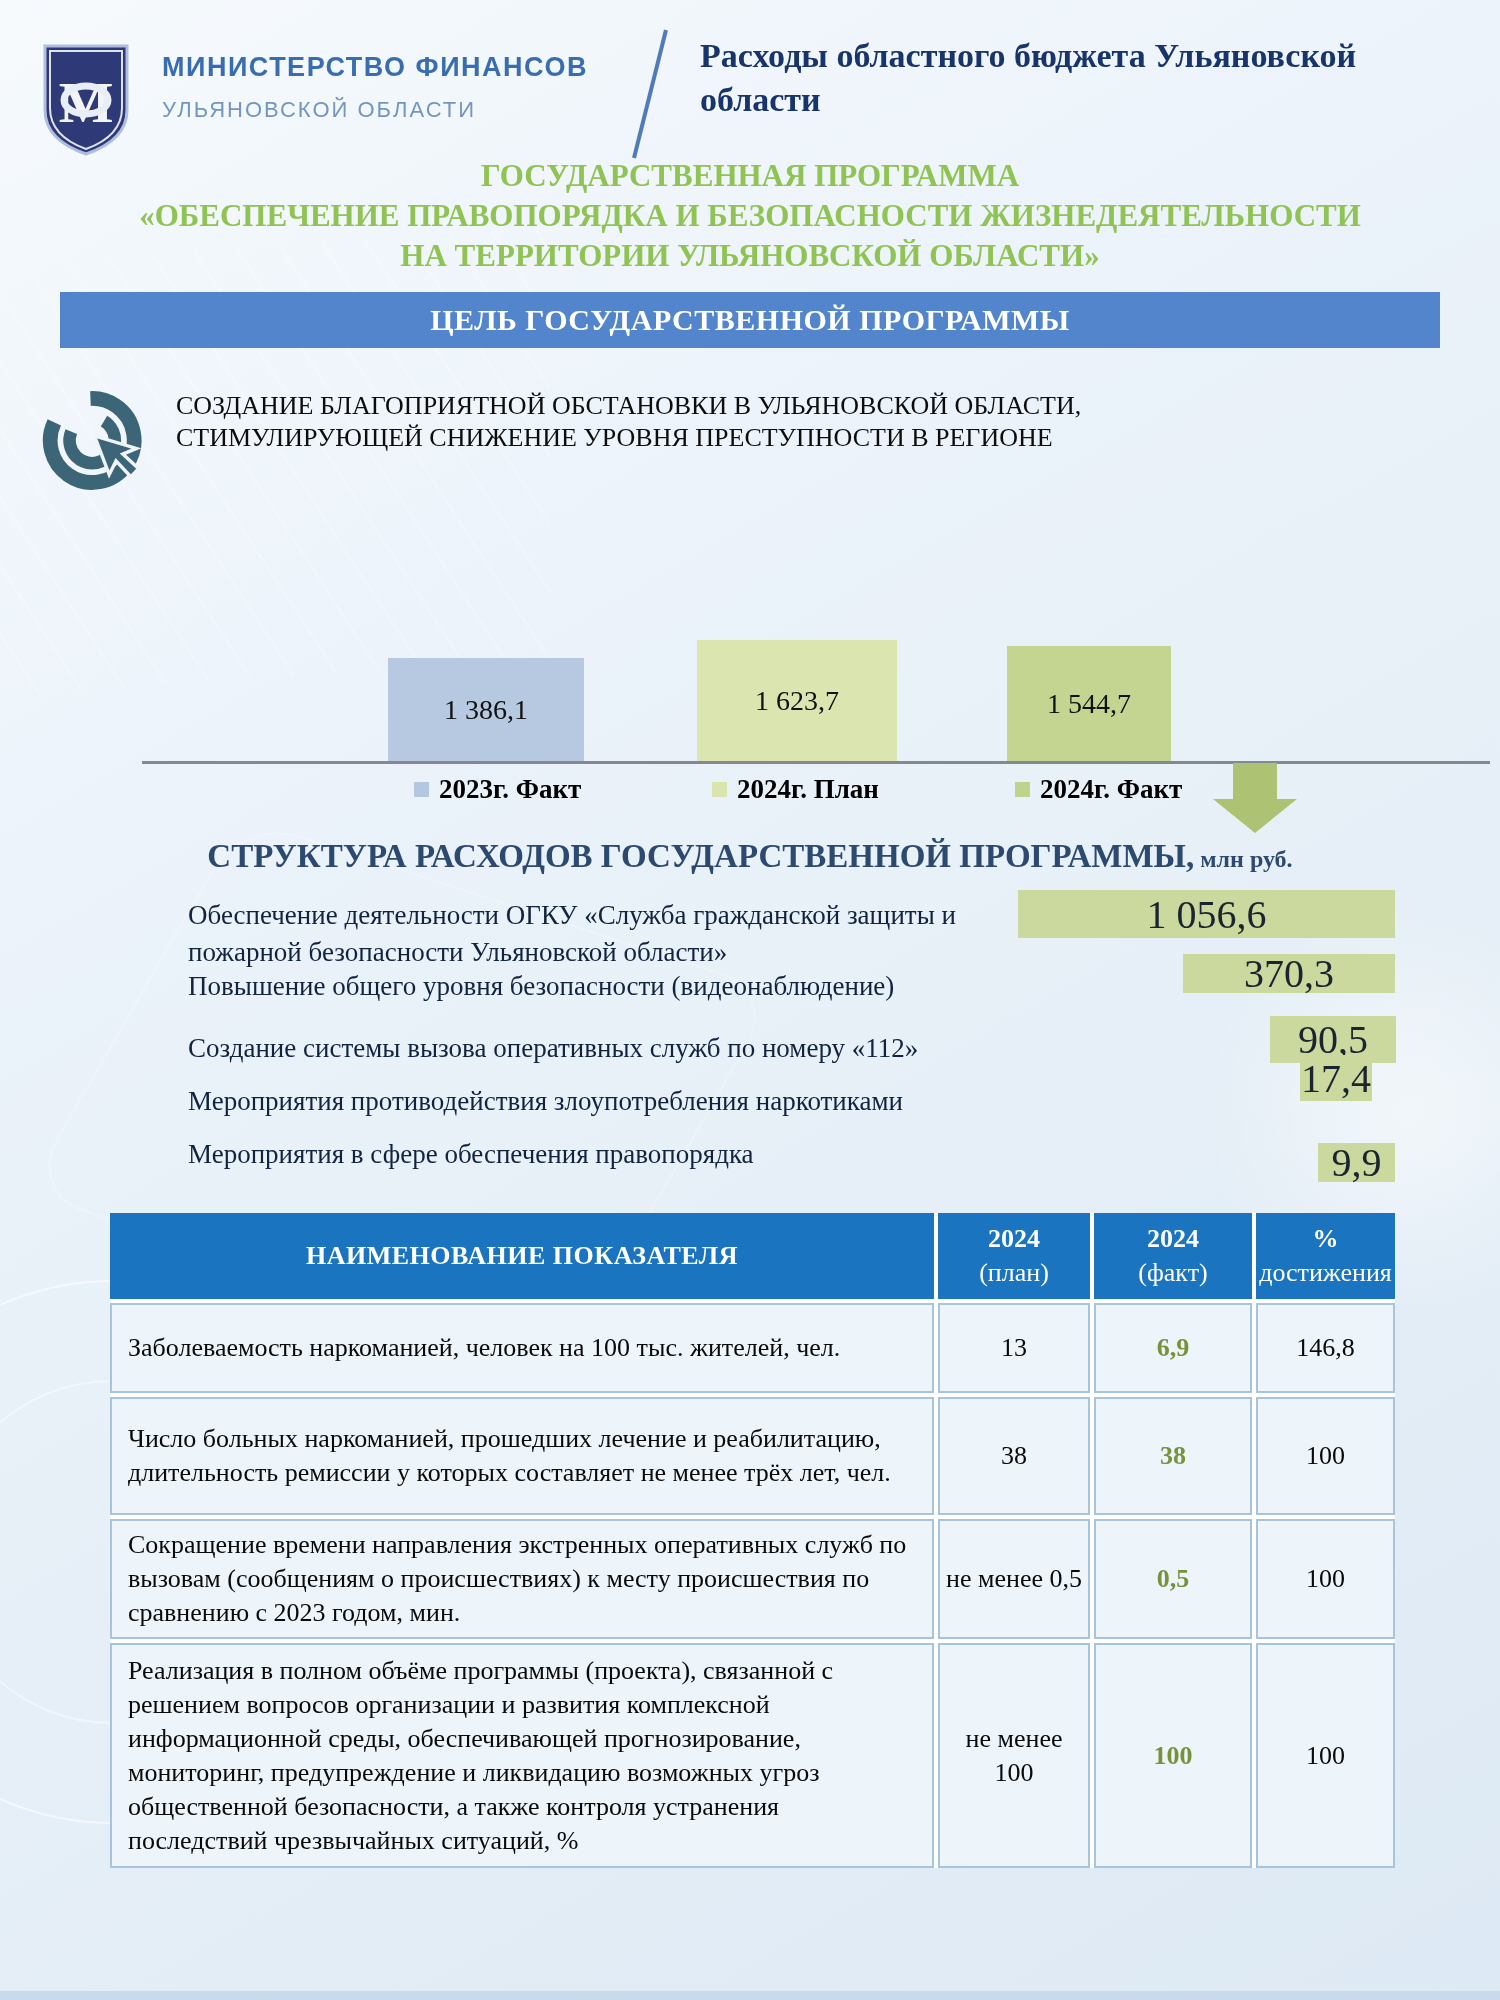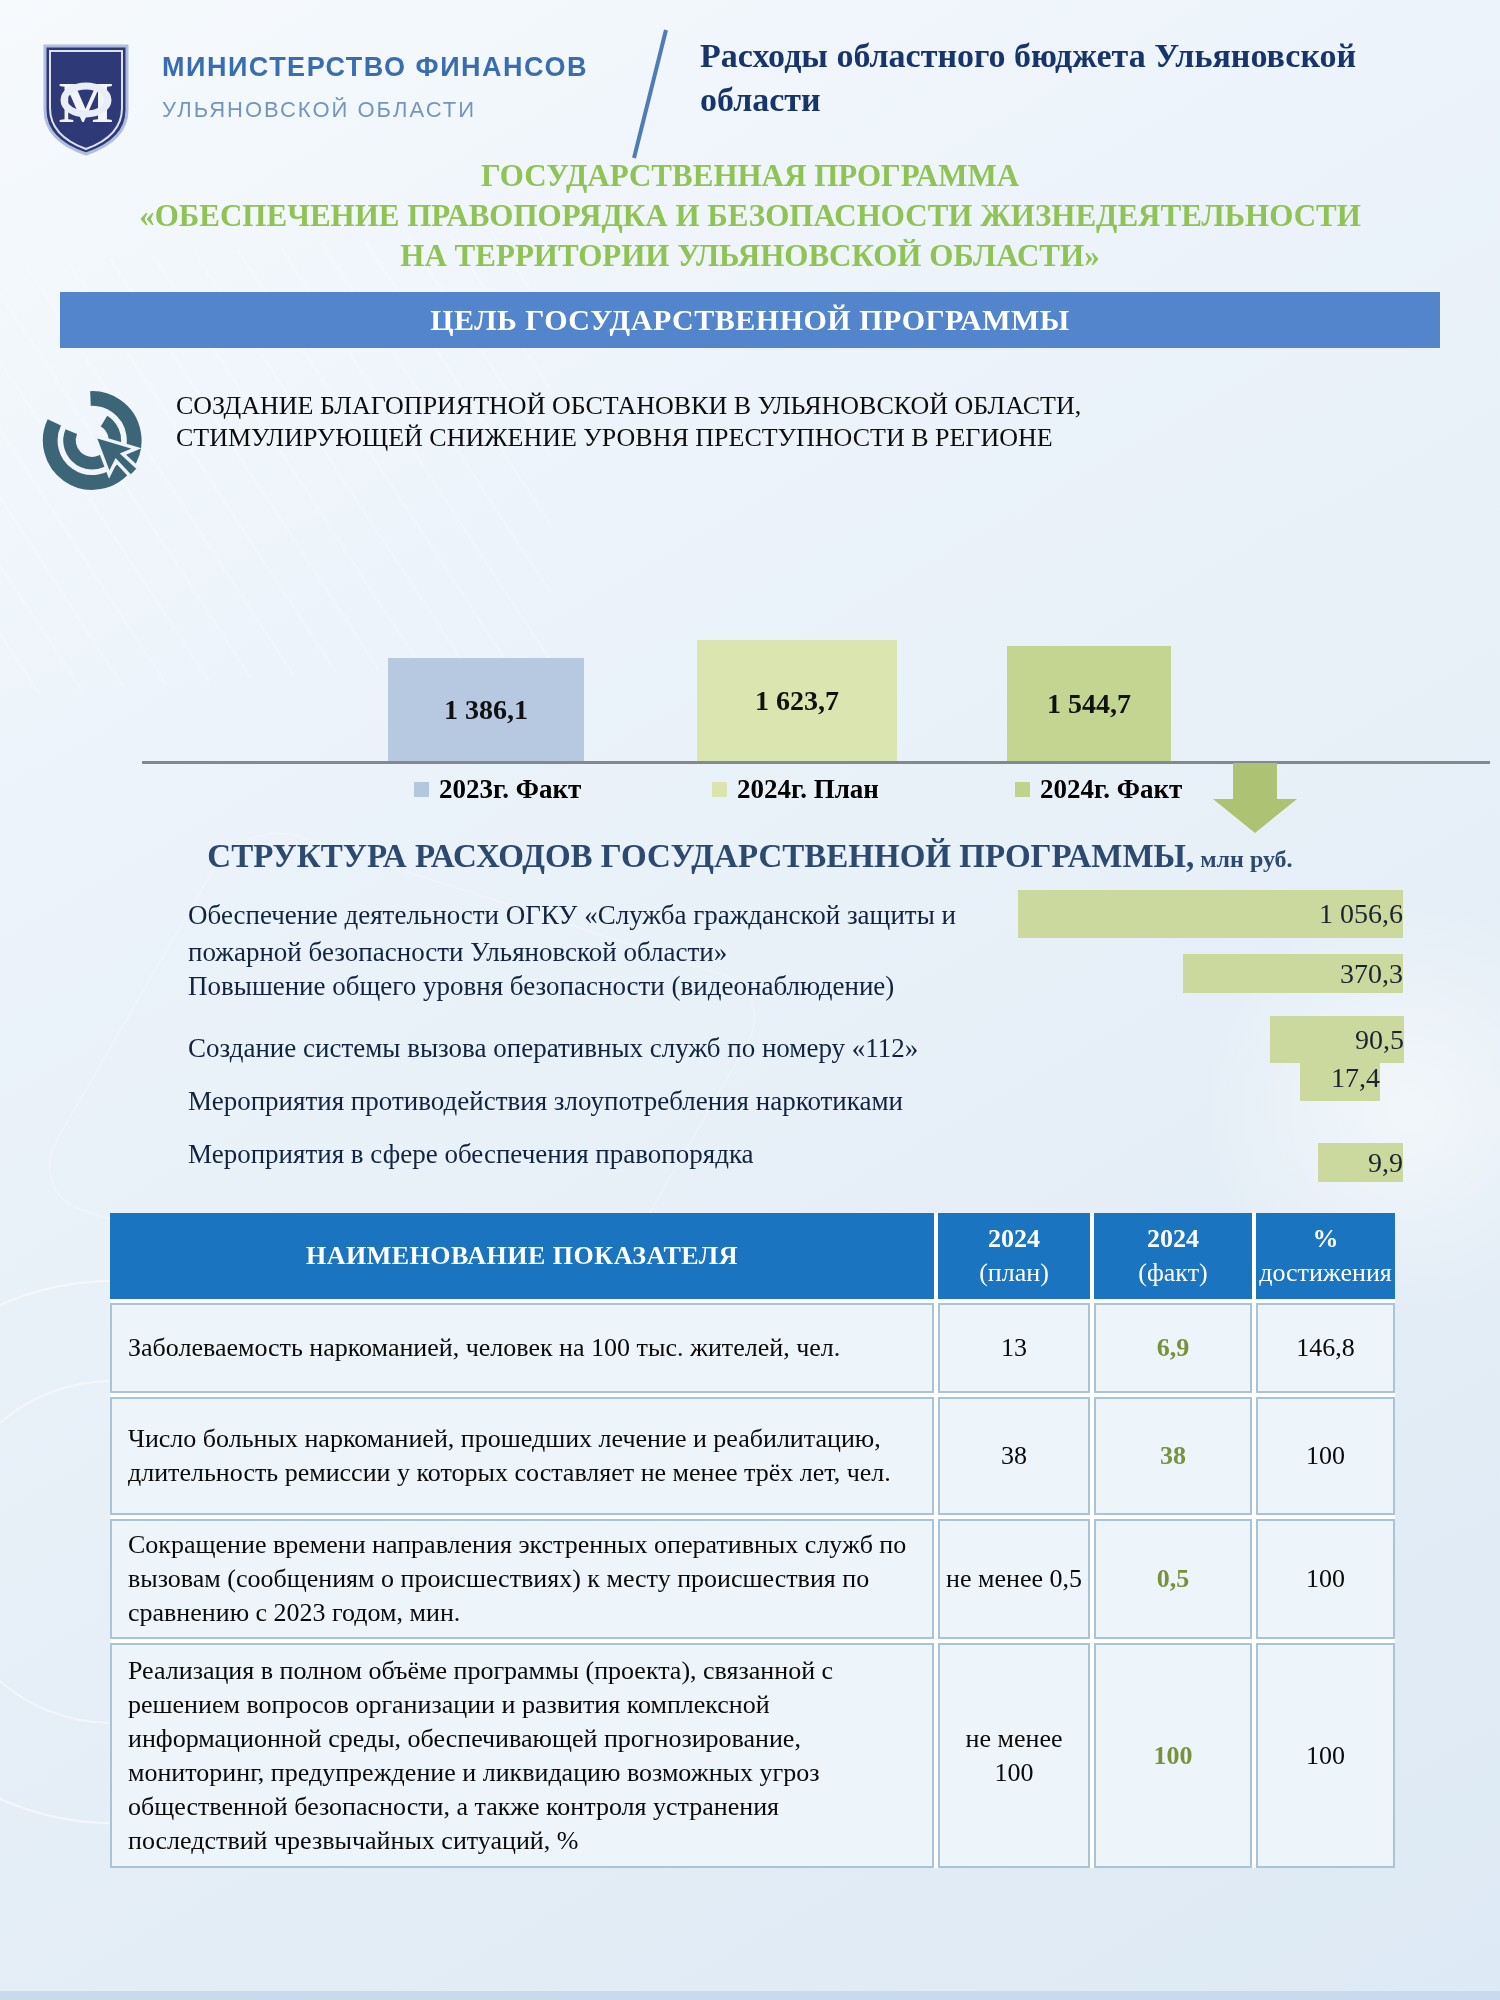--- a/index.html
+++ b/index.html
@@ -36,40 +36,40 @@
     display:flex;align-items:center;justify-content:center;font-weight:bold;text-align:center;}
   .banner-goal{top:292px;height:56px;font-size:30px;letter-spacing:.5px;}
   .banner-funding{top:510px;height:75px;font-size:33px;letter-spacing:.5px;}
 
   .goal-icon{position:absolute;left:42px;top:386px;}
   .goal-text{position:absolute;left:176px;top:390px;width:1250px;font-size:26px;color:#0d0d0d;line-height:32px;}
   .goal-text span{display:block;}
 
   
   .cbar{position:absolute;display:flex;align-items:center;justify-content:center;
-    font-size:28px;font-weight:bold;color:#111111;}
+    font-size:28px;font-weight:normal;color:#111111;}
   .cbar1{left:388px;top:658px;width:196px;height:104px;background:#b7c9e0;}
   .cbar2{left:697px;top:640px;width:200px;height:122px;background:#dbe5b0;}
   .cbar3{left:1007px;top:646px;width:164px;height:116px;background:#c3d591;}
   .chart-baseline{position:absolute;left:142px;top:761px;width:1348px;height:3px;background:#84898f;}
   .legend{position:absolute;top:774px;display:flex;align-items:center;font-size:27px;font-weight:bold;color:#000;}
   .legend .sq{width:15px;height:15px;margin-right:10px;}
   .legend1{left:414px;} .legend2{left:712px;} .legend3{left:1015px;}
   .sq1{background:#b3c7df;} .sq2{background:#d9e4ae;} .sq3{background:#bfd38d;}
   .down-arrow{position:absolute;left:1213px;top:763px;}
 
   
   .structure-title{position:absolute;left:0;top:838px;width:1500px;text-align:center;
     font-weight:bold;color:#2c4a70;}
   .structure-title .main{font-size:33px;}
   .structure-title .unit{font-size:24px;}
   .slabel{position:absolute;left:188px;width:860px;font-size:27px;color:#11233f;line-height:37px;}
   .slabel1{top:897px;} .slabel2{top:968px;} .slabel3{top:1030px;} .slabel4{top:1083px;} .slabel5{top:1136px;}
-  .sbar{position:absolute;background:#cbd99f;display:flex;align-items:center;justify-content:flex-end;
-    font-size:28px;color:#1b2430;padding-left:8px;}
+  .sbar{position:absolute;background:#cbd99f;display:flex;align-items:center;justify-content:center;
+    font-size:40px;color:#1b2430;}
   .sbar1{left:1018px;top:890px;width:377px;height:48px;}
   .sbar2{left:1183px;top:954px;width:212px;height:39px;}
   .sbar3{left:1270px;top:1016px;width:126px;height:47px;}
   .sbar4{left:1300px;top:1055px;width:72px;height:46px;}
   .sbar5{left:1318px;top:1143px;width:77px;height:39px;}
 
   
   .itable{position:absolute;left:110px;top:1213px;width:1285px;background:#ffffff;
     display:grid;grid-template-columns:824px 152px 158px 139px;
     grid-template-rows:86px 90px 118px 120px 225px;gap:4px;}

